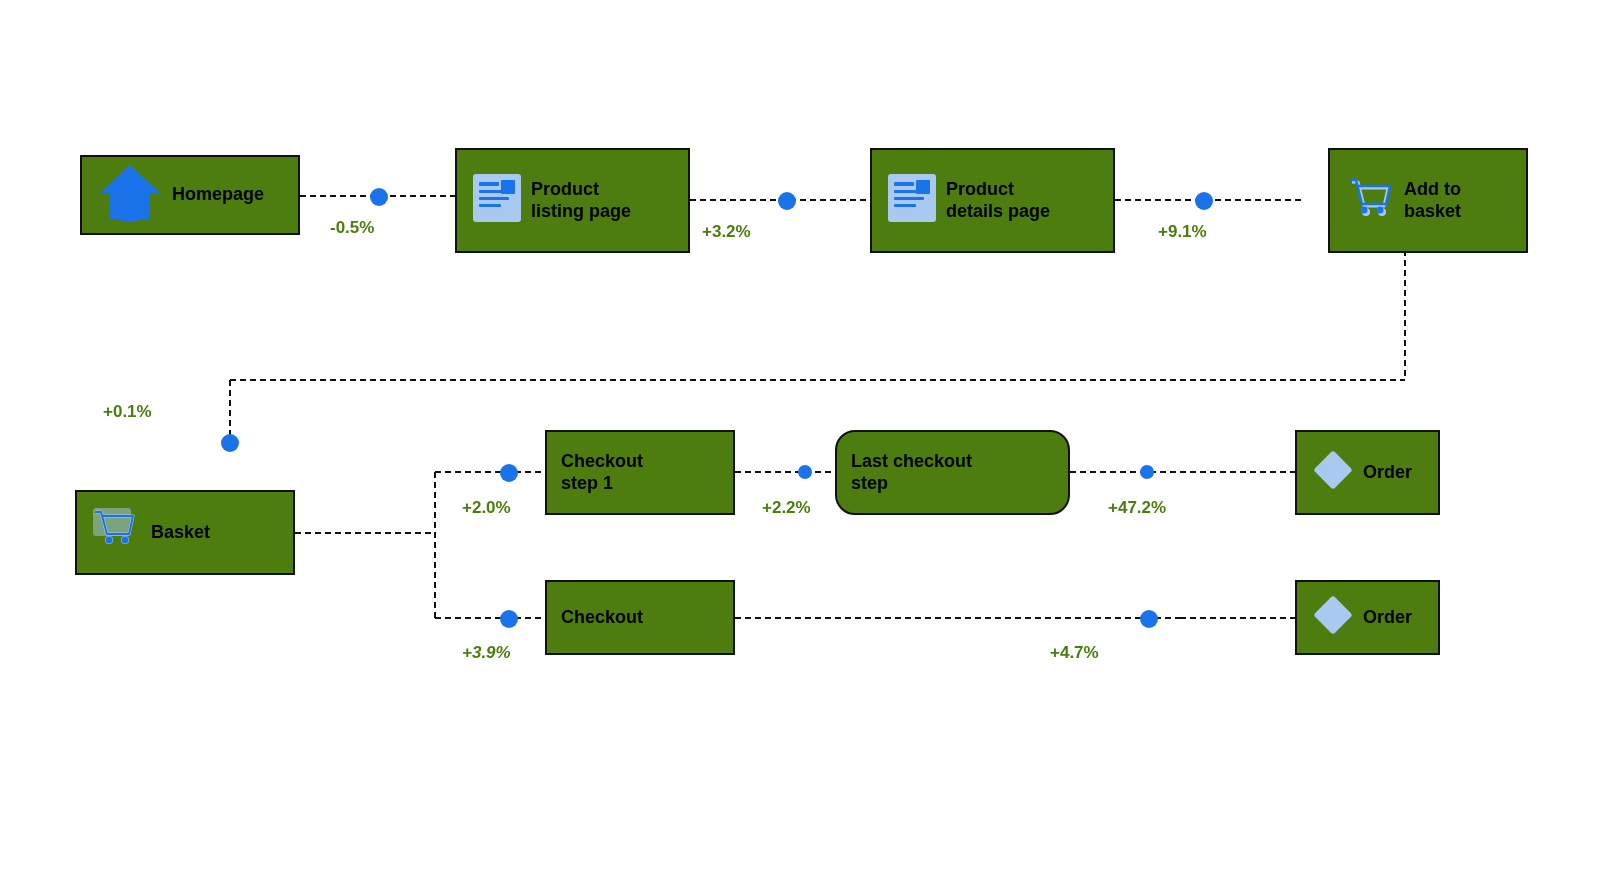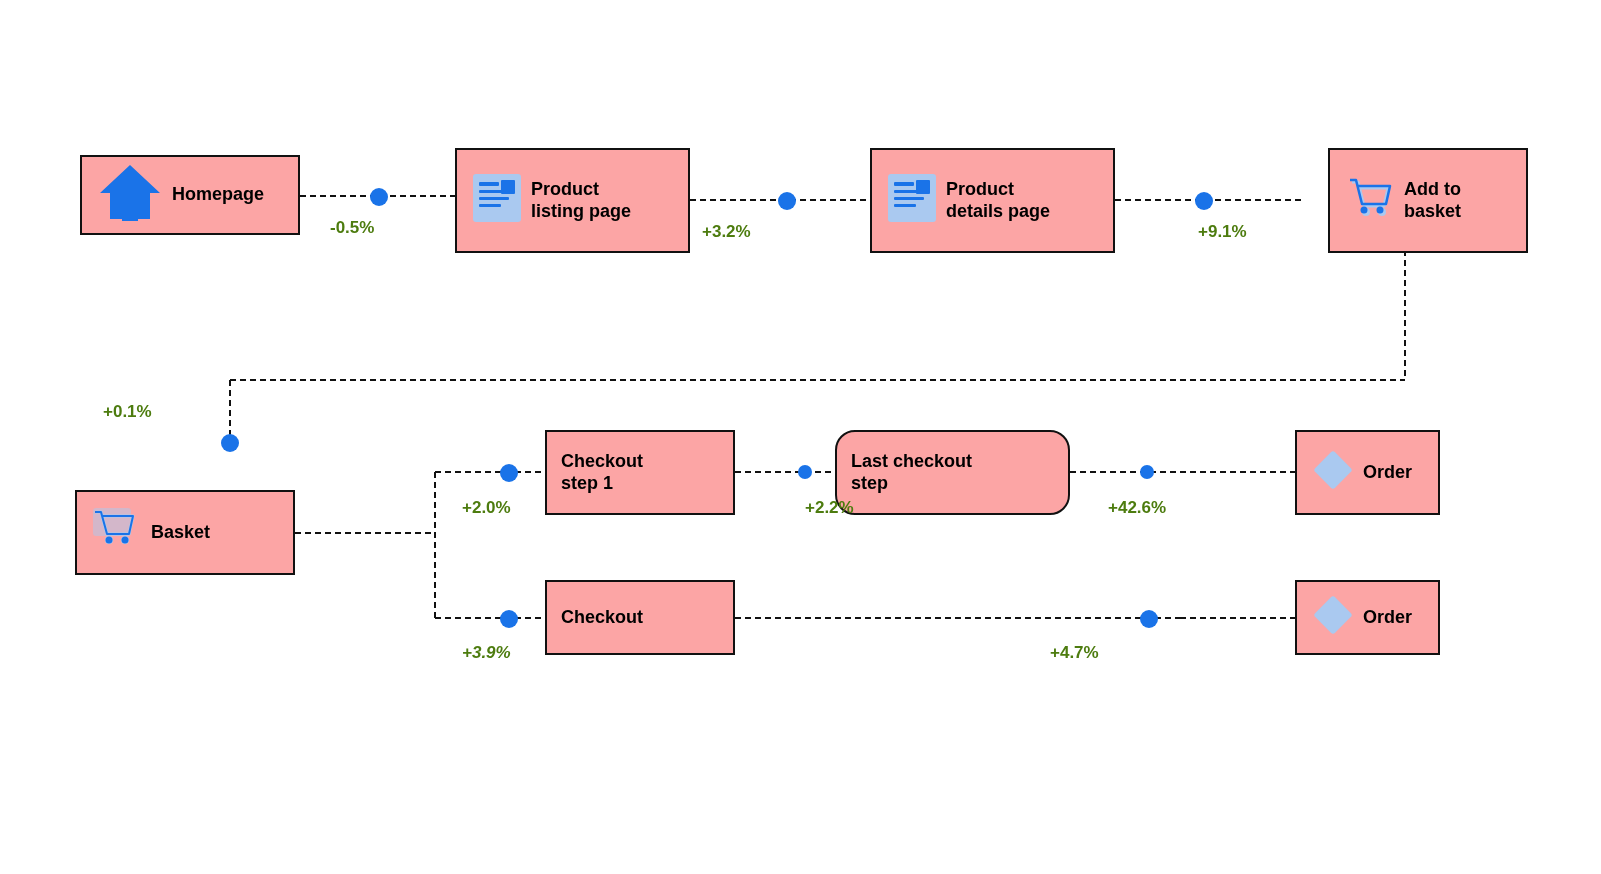--- a/index.html
+++ b/index.html
@@ -12,21 +12,21 @@
       position: relative;
     }
     .diagram {
       position: relative;
       width: 1601px;
       height: 874px;
     }
     
     .node {
       position: absolute;
-      background: #fca5a5;
+      background: #4d7c0f;
       border: 2px solid #111;
       font-size: 18px;
       font-weight: 700;
       display: flex;
       align-items: center;
       padding: 10px 14px;
       z-index: 10;
     }
     .node-label {
       line-height: 1.2;
@@ -239,21 +239,21 @@
   <div class="dot-sm" style="left:798px; top:465px;"></div>
 
   <div class="dot-sm" style="left:1140px; top:465px;"></div>
 
   <div class="dot" style="left:500px; top:610px;"></div>
 
   <div class="dot" style="left:1140px; top:610px;"></div>
 
   <div class="pct" style="left:330px; top:218px;">-0.5%</div>
   <div class="pct" style="left:702px; top:222px;">+3.2%</div>
-  <div class="pct" style="left:1158px; top:222px;margin-left:40px;">+9.1%</div>
+  <div class="pct" style="left:1158px; top:222px;">+9.1%</div>
   <div class="pct" style="left:103px; top:402px;">+0.1%</div>
   <div class="pct" style="left:462px; top:498px;">+2.0%</div>
-  <div class="pct" style="left:762px; top:498px;margin-left:43px;">+2.2%</div>
-  <div class="pct" style="left:1108px; top:498px;">+42.6%</div>
+  <div class="pct" style="left:762px; top:498px;">+2.2%</div>
+  <div class="pct" style="left:1108px; top:498px;">+47.2%</div>
   <div class="pct" style="left:462px; top:643px;font-style:italic;">+3.9%</div>
   <div class="pct" style="left:1050px; top:643px;">+4.7%</div>
 
 </div>
 
 </body></html>

